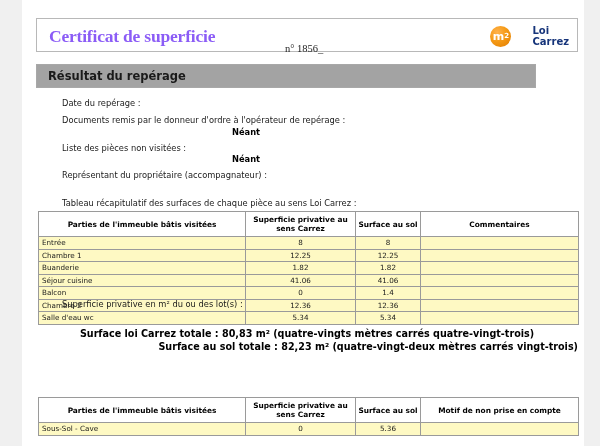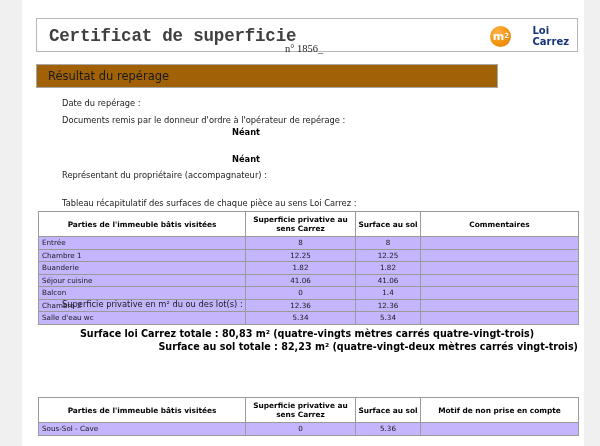--- a/index.html
+++ b/index.html
@@ -40,23 +40,23 @@
     width: 542px; height: 34px;
     background: #ffffff;
     border: 1px solid #b8b8b8;
     box-sizing: border-box;
   }
   .title-main {
     position: absolute;
     left: 12px; top: 7px;
     font-size: 17.5px;
     font-weight: bold;
-    color: #404040;
+    color: #8b5cf6;
     letter-spacing: -0.2px;
-    font-family: Liberation Mono, monospace;
+    font-family: Liberation Serif, serif;
   }
   .title-num {
     position: absolute;
     left: 248px; top: 13px;
     font-size: 10.5px;
     color: #1a1a1a;
     font-family: Liberation Serif, serif;
     margin-top: 11px;
   }
   .logo-wrap {
@@ -87,24 +87,25 @@
     font-size: 10px;
     font-weight: bold;
     line-height: 11px;
     font-family: "DejaVu Sans", sans-serif;
   }
 
   
   .section-bar {
     position: absolute;
     left: 36px;
-    width: 462px; height: 24px;
-    background: #a16207;
+    width: 500px; height: 24px;
+    background: #a3a3a3;
     border: 1px solid #a8a8a8;
     box-sizing: border-box;
+    font-weight: bold;
   }
   .section-bar span {
     position: absolute;
     left: 11px; top: 4px;
     font-size: 11.5px;
     color: #1a1a1a;
     font-family: "DejaVu Sans", sans-serif;
   }
   #section-bar-1 { top: 64px; }
   #section-bar-2 { top: 364px; }
@@ -166,21 +167,21 @@
     padding: 3px 2px;
     line-height: 9px;
     background: #ffffff;
     margin-top: 12px;
   }
   table.grid td {
     font-size: 7.2px;
     color: #1a1a1a;
     height: 9.5px;
     padding: 1px 3px;
-    background: #c4b5fd;
+    background: #fef9c3;
   }
   td.lbl { text-align: left; }
   td.num { text-align: center; }
   td.cmt { text-align: left; }
 
   #table-main { left: 38px; top: 211px; width: 540px; }
   #table-annex { left: 38px; top: 397px; width: 540px; }
 </style>
 </head>
 <body>
@@ -205,20 +206,21 @@
     </div>
   </div>
 
   <div class="section-bar" id="section-bar-1">
     <span>Résultat du repérage</span>
   </div>
 
   <div class="ln" id="line-date">Date du repérage :</div>
   <div class="ln" id="line-docs">Documents remis par le donneur d'ordre à l'opérateur de repérage :</div>
   <div class="ctr-bold" id="val-docs">Néant</div>
+  <div class="ln" id="line-nonvis">Liste des pièces non visitées :</div>
   <div class="ctr-bold" id="val-nonvis">Néant</div>
   <div class="ln" id="line-tableau">Tableau récapitulatif des surfaces de chaque pièce au sens Loi Carrez :</div>
   <div class="ln" id="line-repr">Représentant du propriétaire (accompagnateur) :</div>
 
   <table class="grid" id="table-main">
     <colgroup>
       <col style="width:207px">
         <col style="width:110px">
         <col style="width:65px">
         <col style="width:158px">

